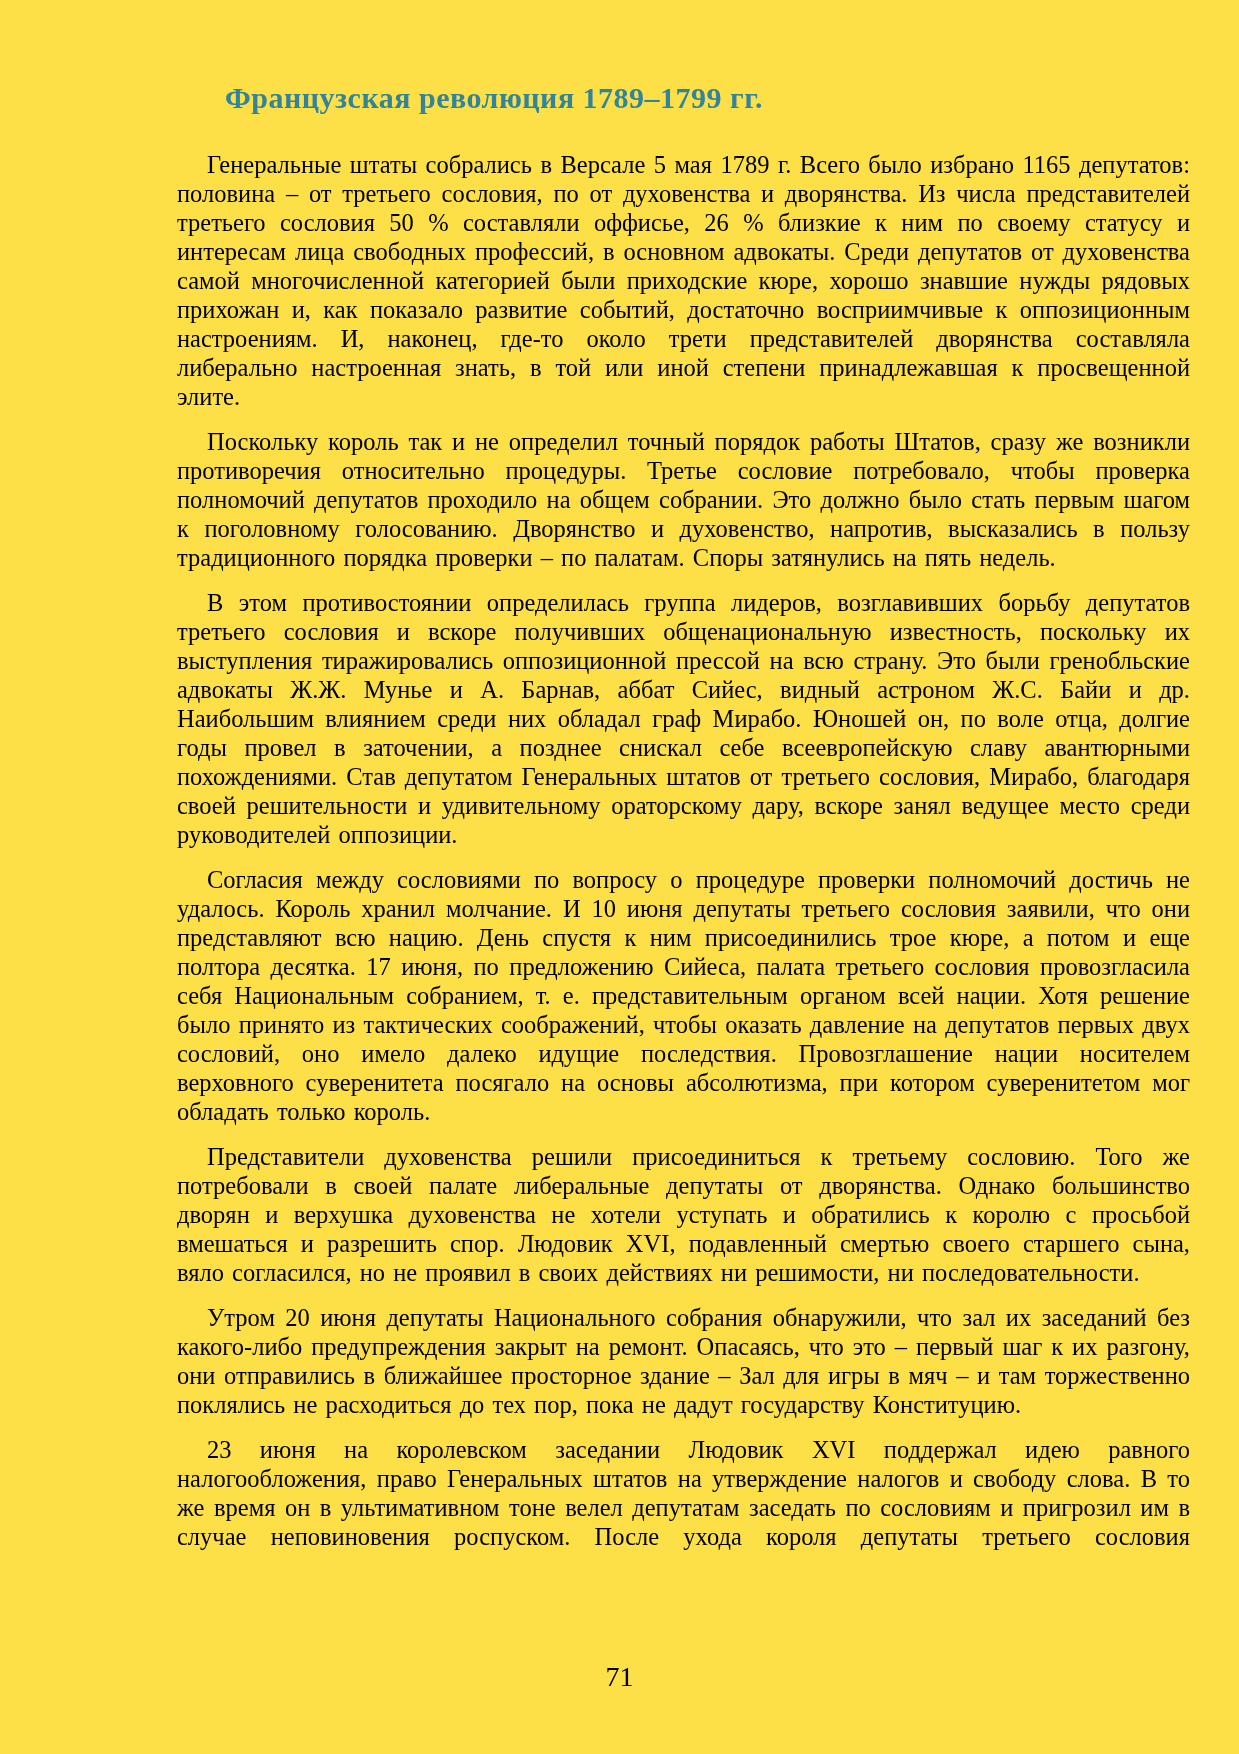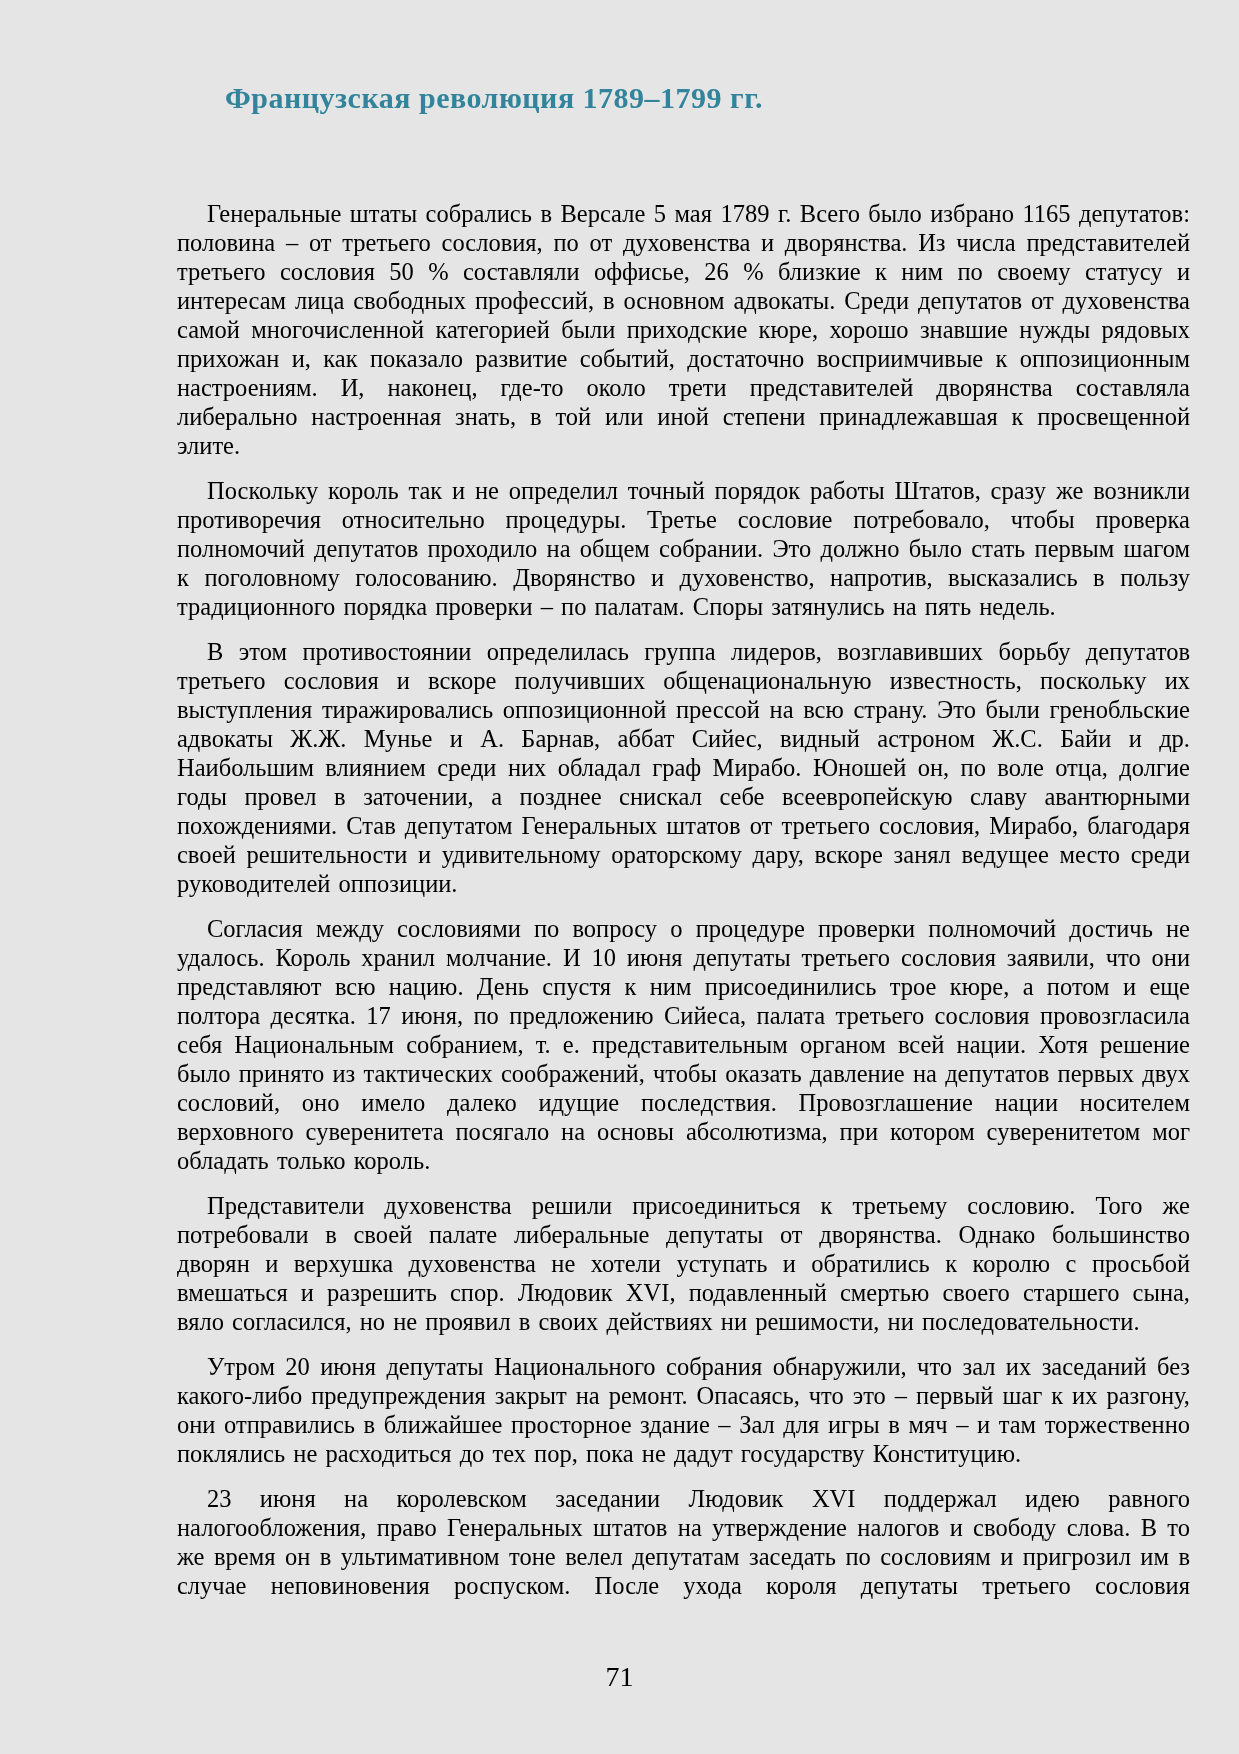--- a/index.html
+++ b/index.html
@@ -11,32 +11,32 @@
     width: 1239px;
     height: 1754px;
     position: relative;
     overflow: hidden;
     font-family: "Liberation Serif", "DejaVu Serif", serif;
     color: #000000;
   }
   .page {
     position: absolute;
     inset: 0;
-    background: #e5e5e5;
+    background: #fde047;
   }
   .doc-title {
     margin: 82px 0 0 225px;
     font-size: 30px;
     font-weight: bold;
     letter-spacing: 0.5px;
     color: #31849b; 
     line-height: 32px;
   }
   .doc-body {
-    margin-top: 85px;
+    margin-top: 36px;
     padding-left: 177px;
     padding-right: 49px;
   }
   .doc-body p {
     margin: 0 0 16px 0;
     font-size: 24.5px;
     line-height: 29px;
     text-align: justify;
     text-indent: 30px;
     word-spacing: 2px;

